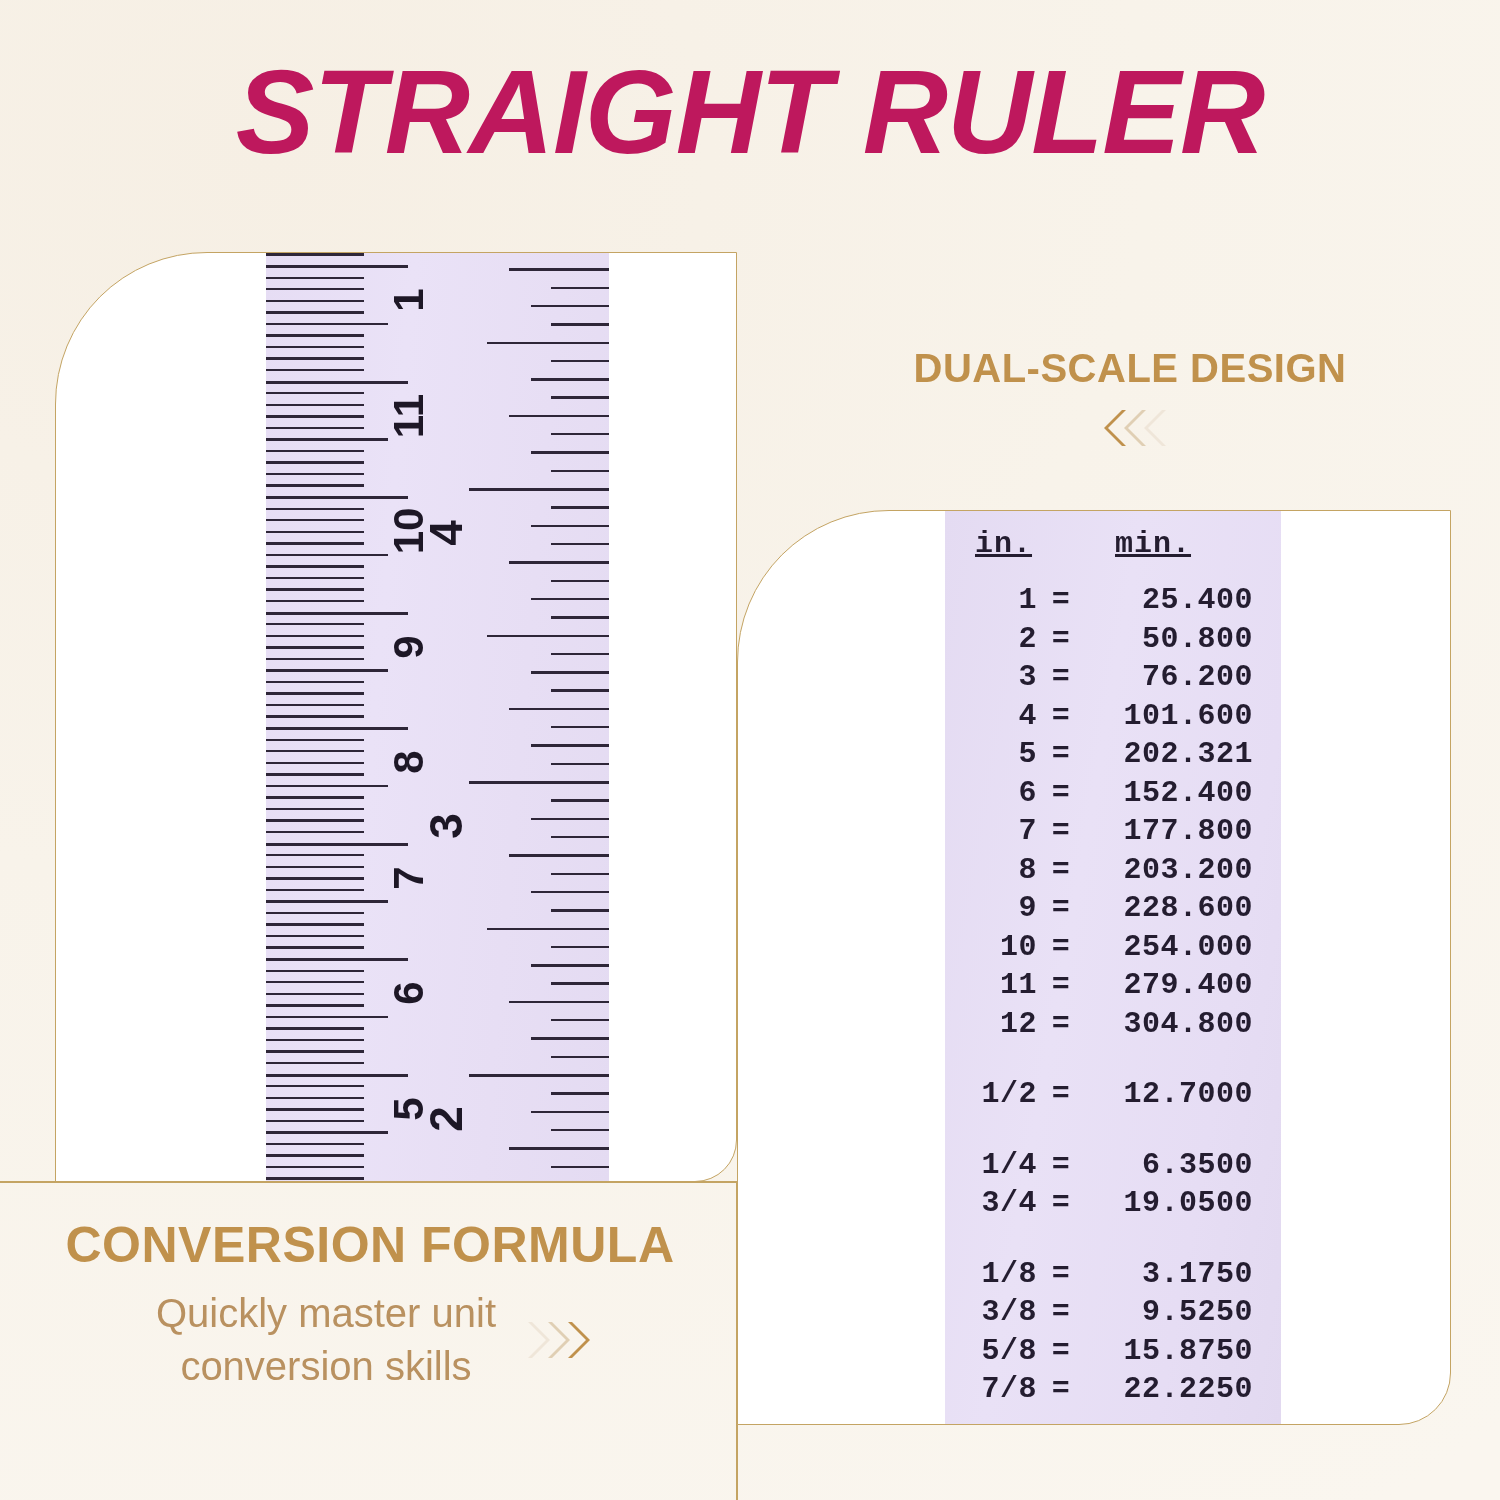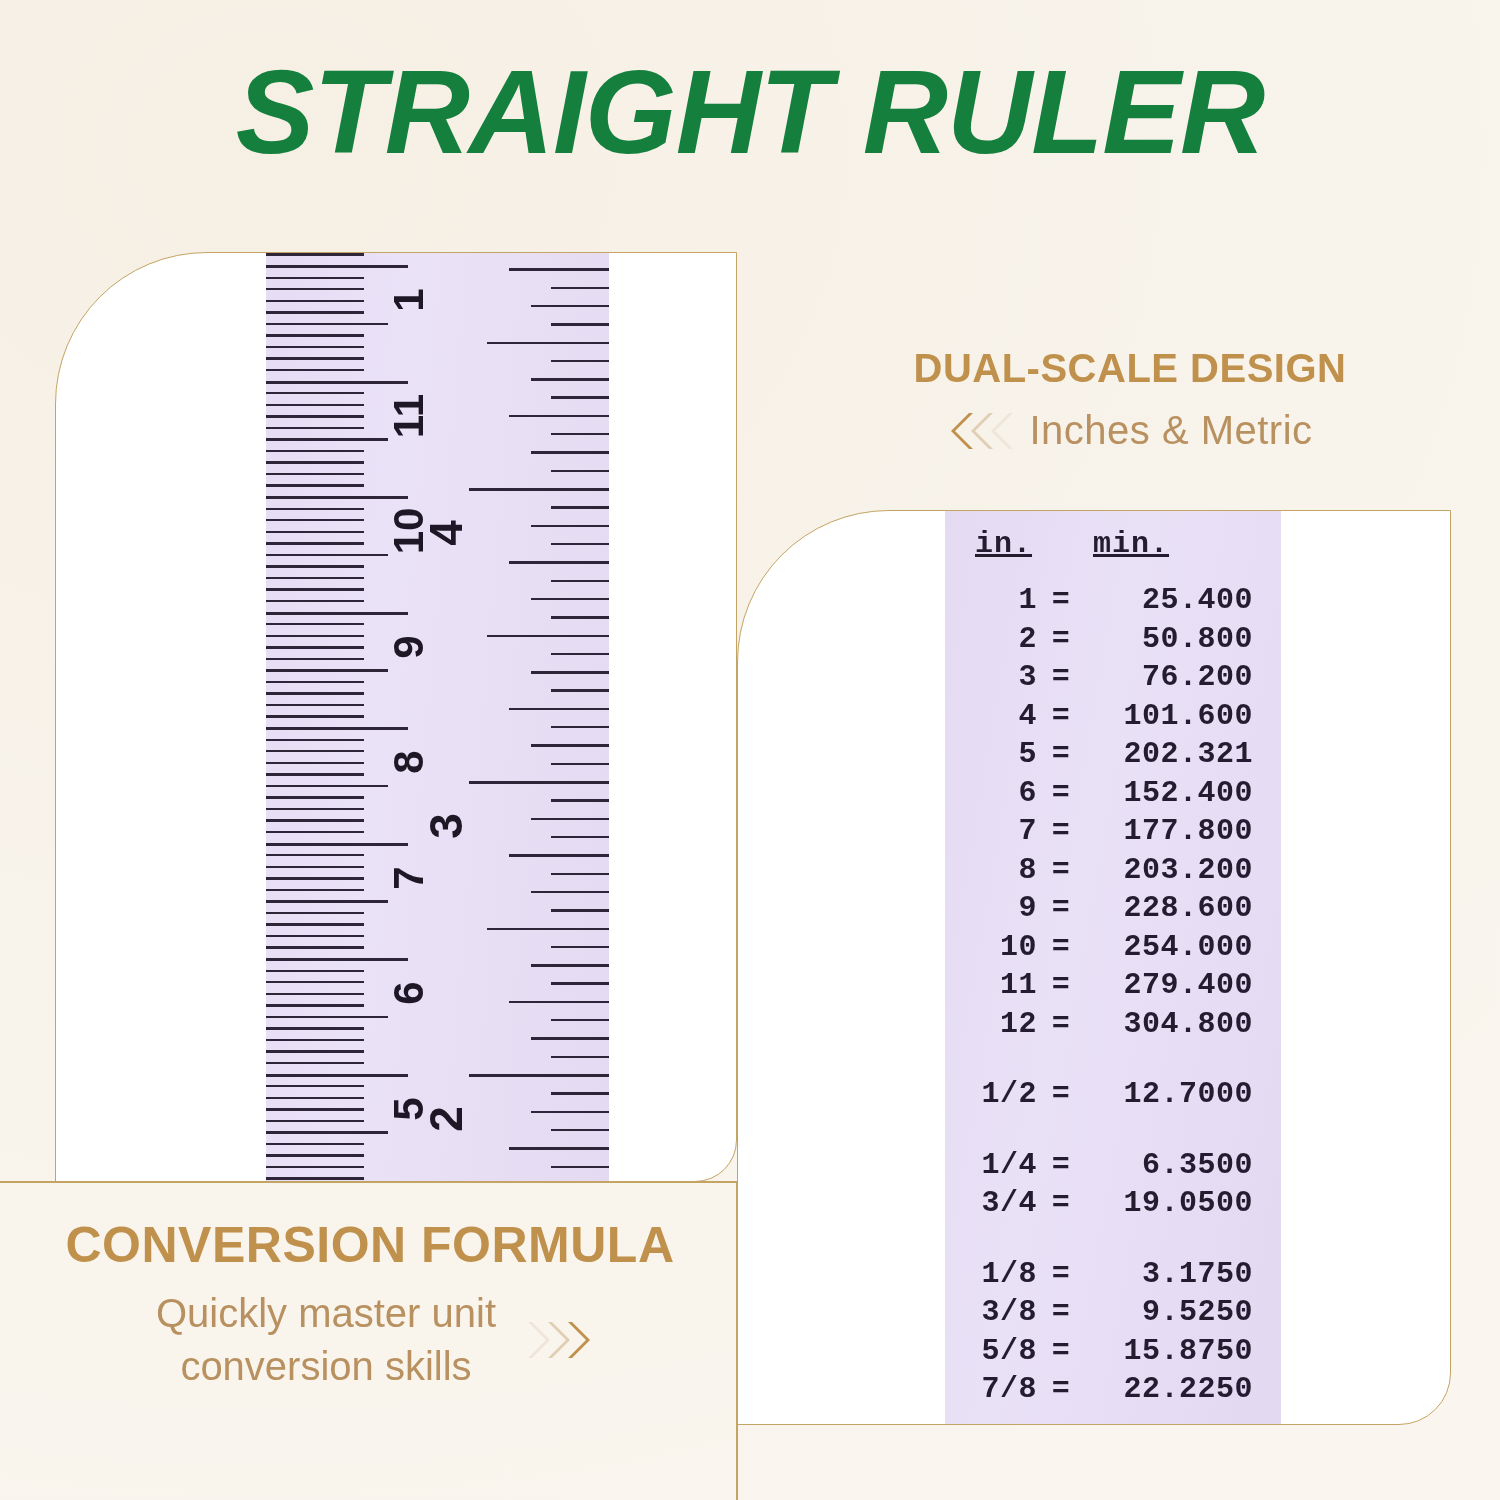--- a/index.html
+++ b/index.html
@@ -13,21 +13,21 @@
   }
 
   
   #title{
     position:absolute; left:0; top:48px; width:1500px;
     text-align:center;
     font-size:118px;
     font-weight:bold;
     font-style:italic;
     letter-spacing:-1px;
-    color:#15803d;
+    color:#be185d;
     white-space:nowrap;
     line-height:1.1;
   }
 
   
   #left-panel{
     position:absolute;
     left:55px; top:252px;
     width:682px; height:930px;
     background:#ffffff;
@@ -101,21 +101,21 @@
     font-family:"Liberation Mono", monospace;
     color:#241d30;
     font-size:30px;
     line-height:1.0;
   }
   .thead{
     display:flex; margin-bottom:26px; padding-left:8px;
     font-weight:bold; letter-spacing:1px;text-decoration:underline;
   }
   .thead .c-in{ width:118px; }
-  .thead .c-mm{ flex:1; }
+  .thead .c-mm{ flex:1;margin-left:22px; }
   .trow{
     display:flex; align-items:baseline;
     height:38.5px;
     font-weight:bold;
     letter-spacing:0.5px;
   }
   .trow .c-in{ width:70px; text-align:right; }
   .trow .c-eq{ width:48px; text-align:center; }
   .trow .c-mm{ flex:1; text-align:right; padding-right:6px; }
   .gap-lg{ height:32px; }
@@ -435,21 +435,20 @@
         <svg viewBox="0 0 26 40" width="26" height="40" aria-hidden="true">
           <polygon points="22,2 26,2 8,20 26,38 22,38 4,20" fill="#e0cfb4"></polygon>
         </svg>
       </span>
       <span class="chev">
         <svg viewBox="0 0 26 40" width="26" height="40" aria-hidden="true">
           <polygon points="22,2 26,2 8,20 26,38 22,38 4,20" fill="#efe6d9"></polygon>
         </svg>
       </span>
     </span>
-    <span id="dual-sub">Inches &amp; Metric</span>
   </div>
 </div>
 
 <div id="conv-block">
   <div id="conv-title">CONVERSION FORMULA</div>
   <div id="conv-sub-row">
     <span id="conv-sub">
       <span>Quickly master unit</span><br>
       <span>conversion skills</span>
     </span>

